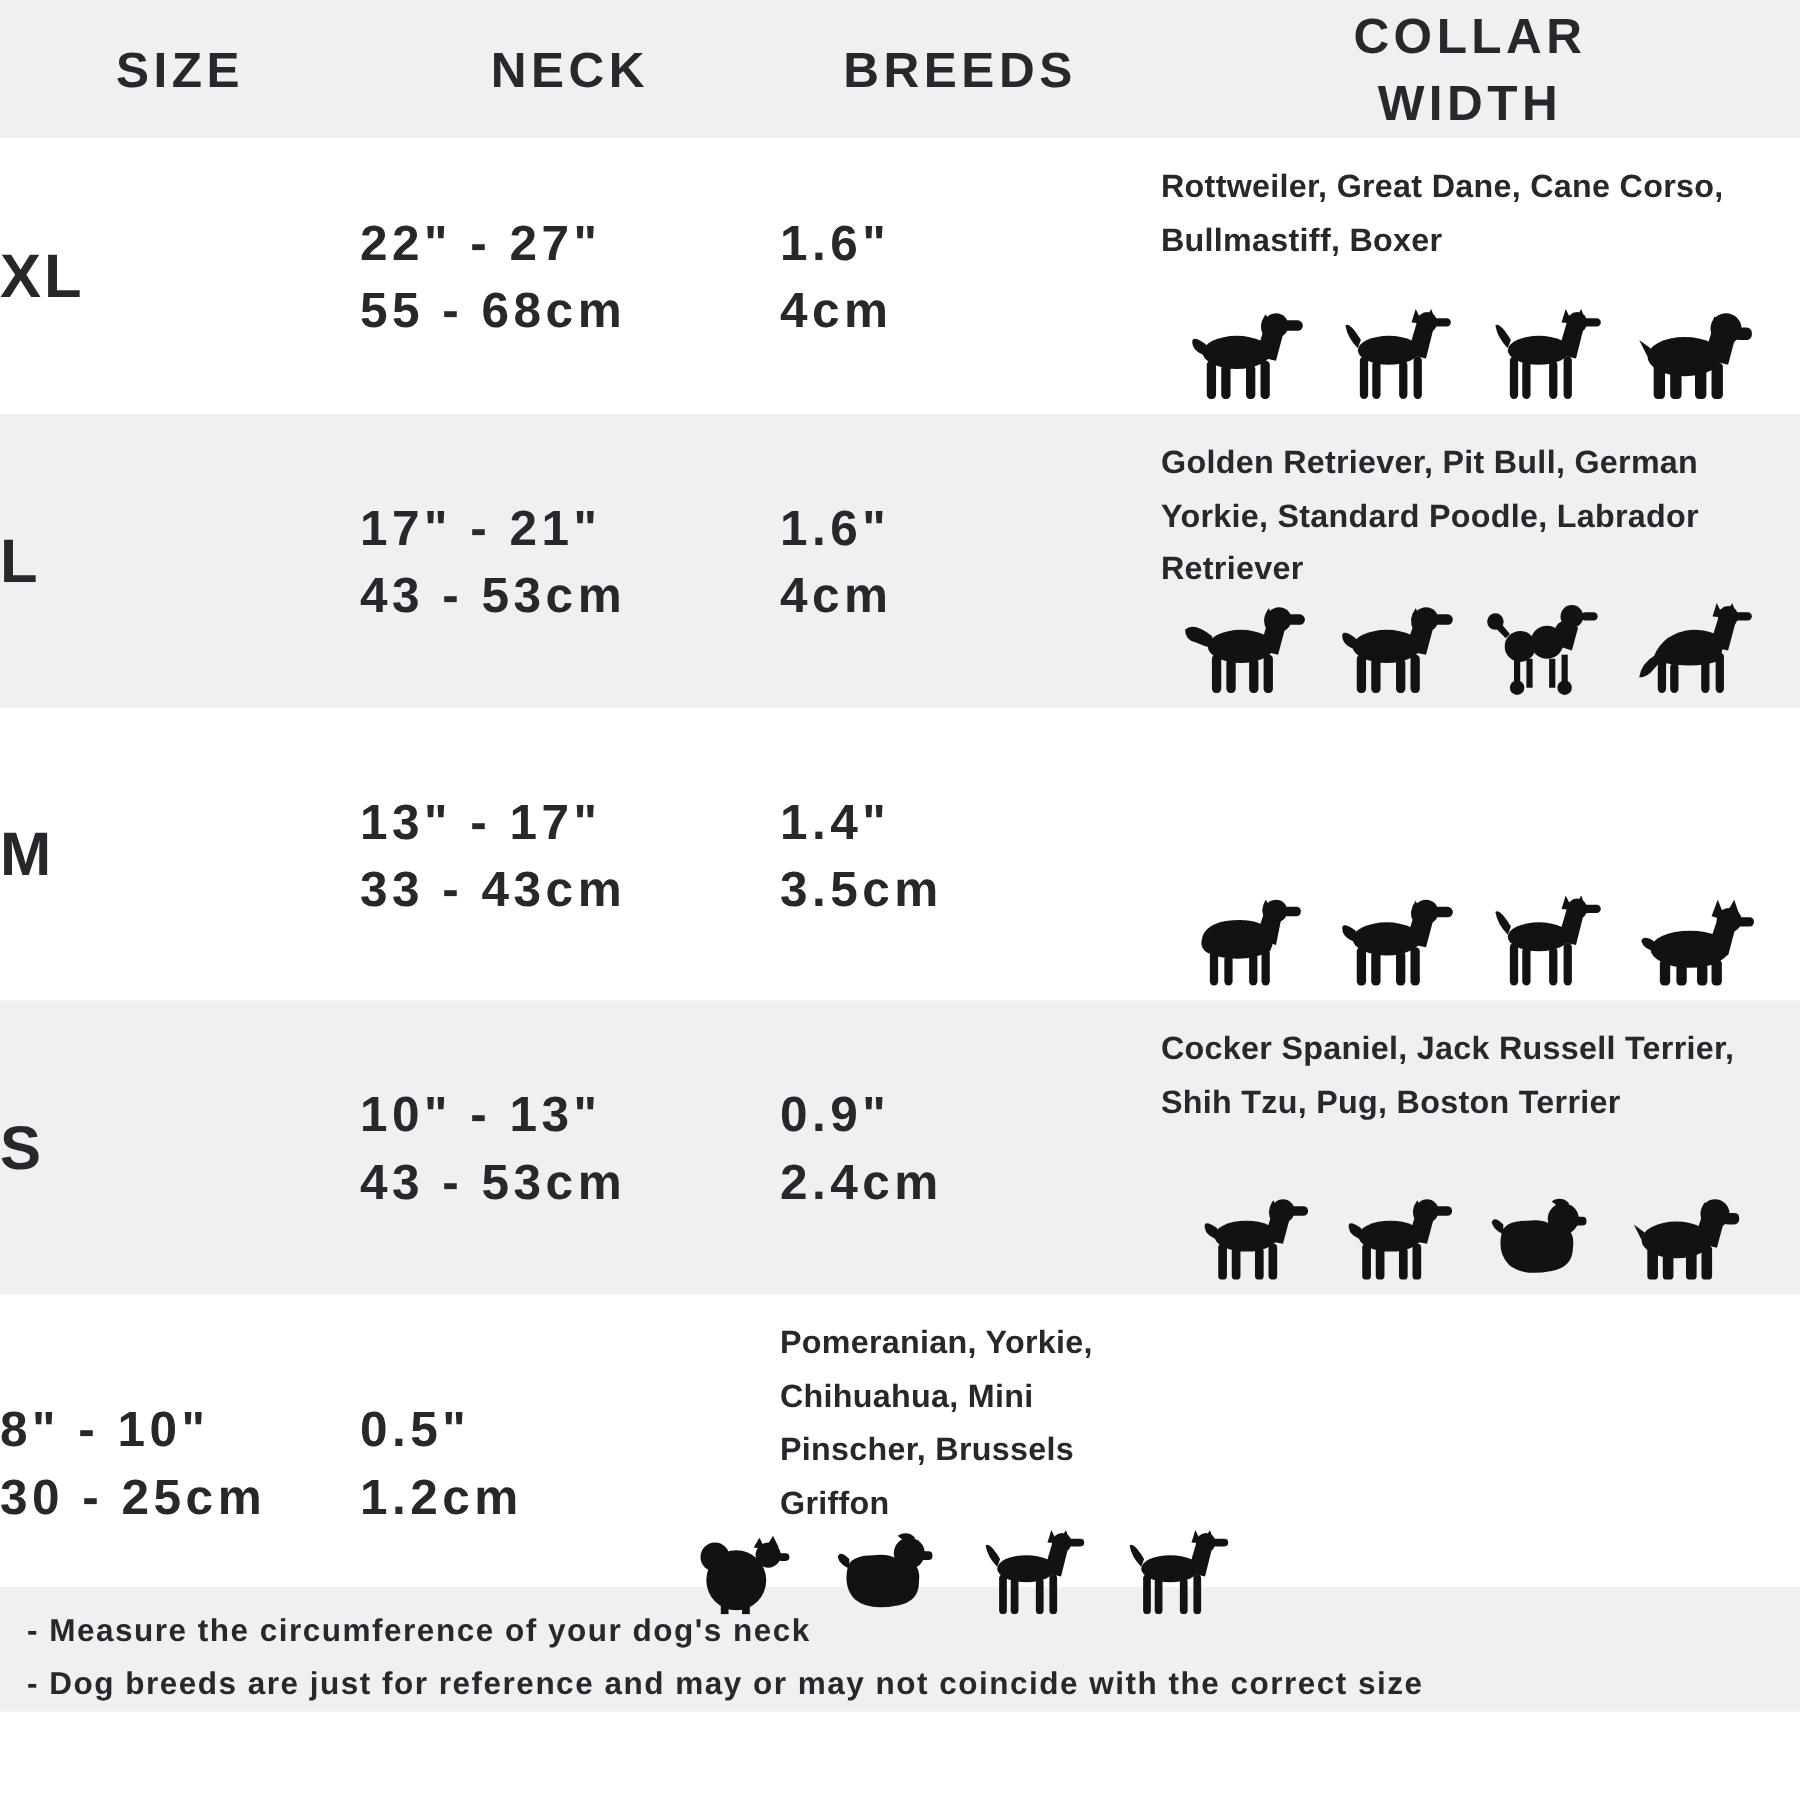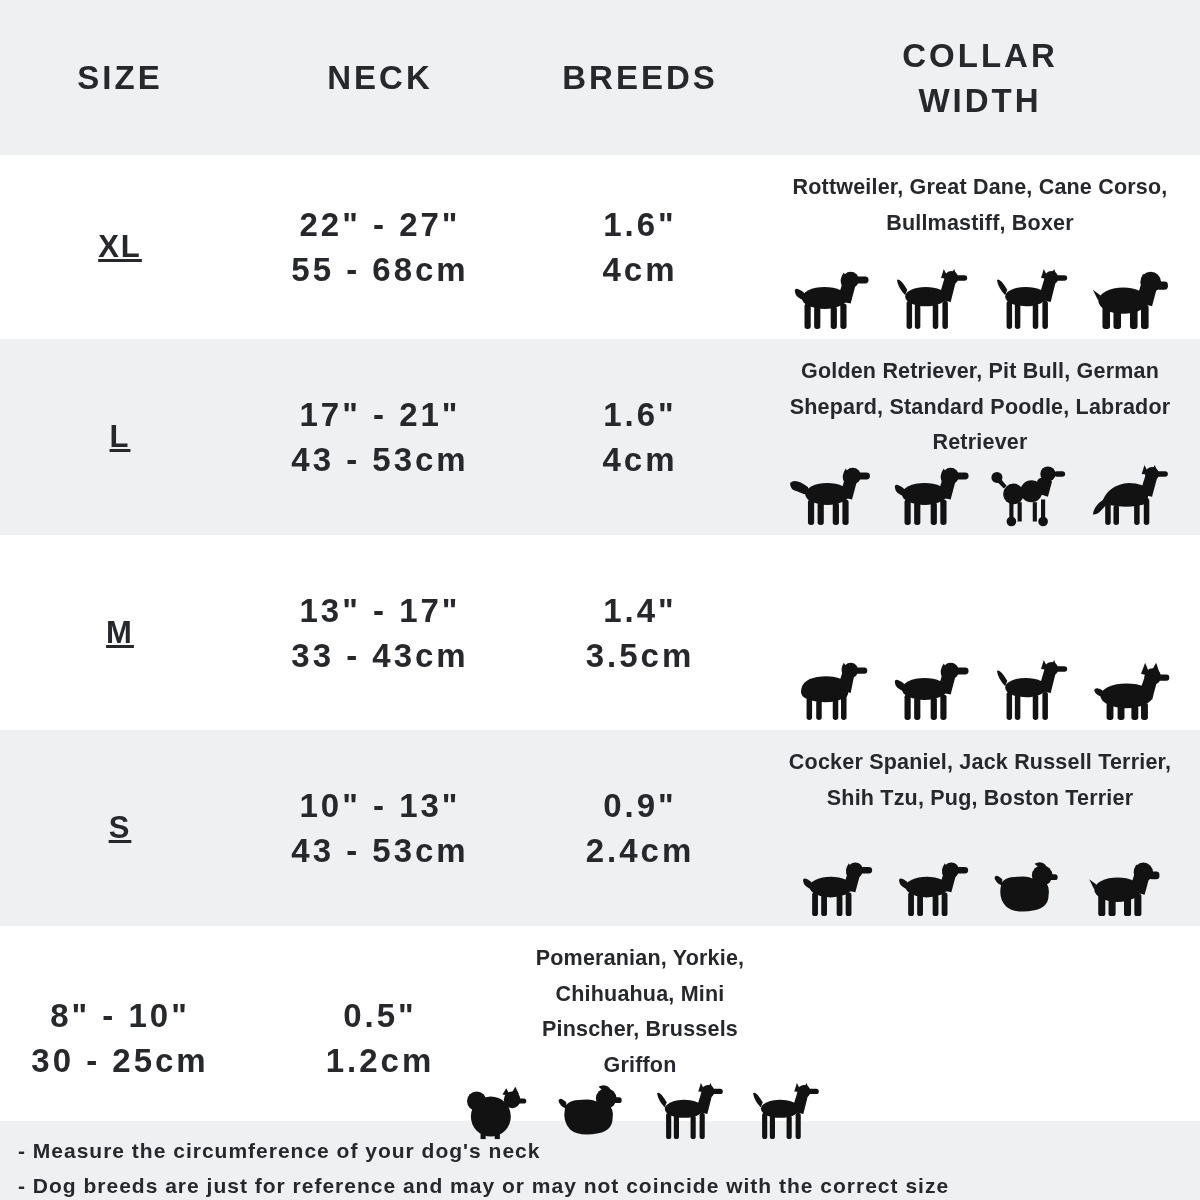--- a/index.html
+++ b/index.html
@@ -11,37 +11,37 @@
     font-weight:700;
     overflow:hidden;
   }
   .band{background:#eef0f2;}
   .grid{
     display:grid;
     grid-template-columns:240px 280px 240px 440px;
     align-items:center;
   }
   
-  .header{height:155px;}
+  .header{height:92px;}
   .hcell{
     text-align:center;
     font-size:33px;
     letter-spacing:3px;
     line-height:45px;
   }
   .hcell .wrap{display:inline-block;max-width:230px;}
   
   .row{width:1200px;}
   .r-xl{height:184px;}
   .r-l{height:196px;}
   .r-m{height:195px;}
   .r-s{height:196px;}
   .r-xs{height:195px;}
-  .cell{text-align:center;}
-  .size{font-size:31px;letter-spacing:2px;text-decoration:underline;}
+  .cell{}
+  .size{font-size:41px;letter-spacing:2px;}
   .meas{font-size:33px;letter-spacing:3px;line-height:45px;}
   .breeds{
     height:100%;
     display:flex;flex-direction:column;align-items:center;
     justify-content:flex-start;
     box-sizing:border-box;
     padding:15px 0 8px 0;
   }
   .btext{
     max-width:412px;
@@ -236,21 +236,21 @@
   <div class="cell size">L</div>
   <div class="cell meas">
     <div>17" - 21"</div>
     <div>43 - 53cm</div>
   </div>
   <div class="cell meas">
     <div>1.6"</div>
     <div>4cm</div>
   </div>
   <div class="cell breeds">
-    <div class="btext">Golden Retriever, Pit Bull, German Shepard, Standard Poodle, Labrador Retriever</div>
+    <div class="btext">Golden Retriever, Pit Bull, German Yorkie, Standard Poodle, Labrador Retriever</div>
     <div class="dogs">
       <svg class="dog">
           <use href="#d-retriever"></use>
         </svg>
       <svg class="dog">
           <use href="#d-floppy"></use>
         </svg>
       <svg class="dog">
           <use href="#d-poodle"></use>
         </svg>

